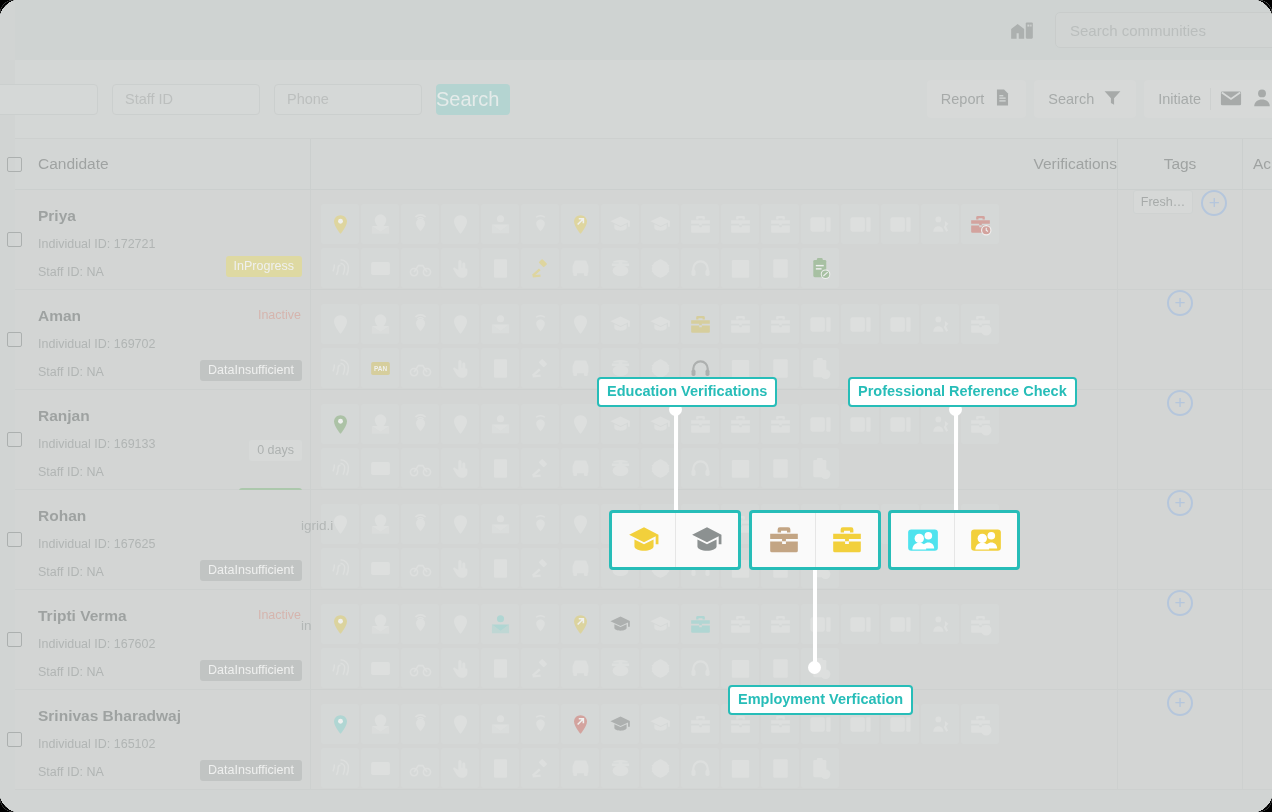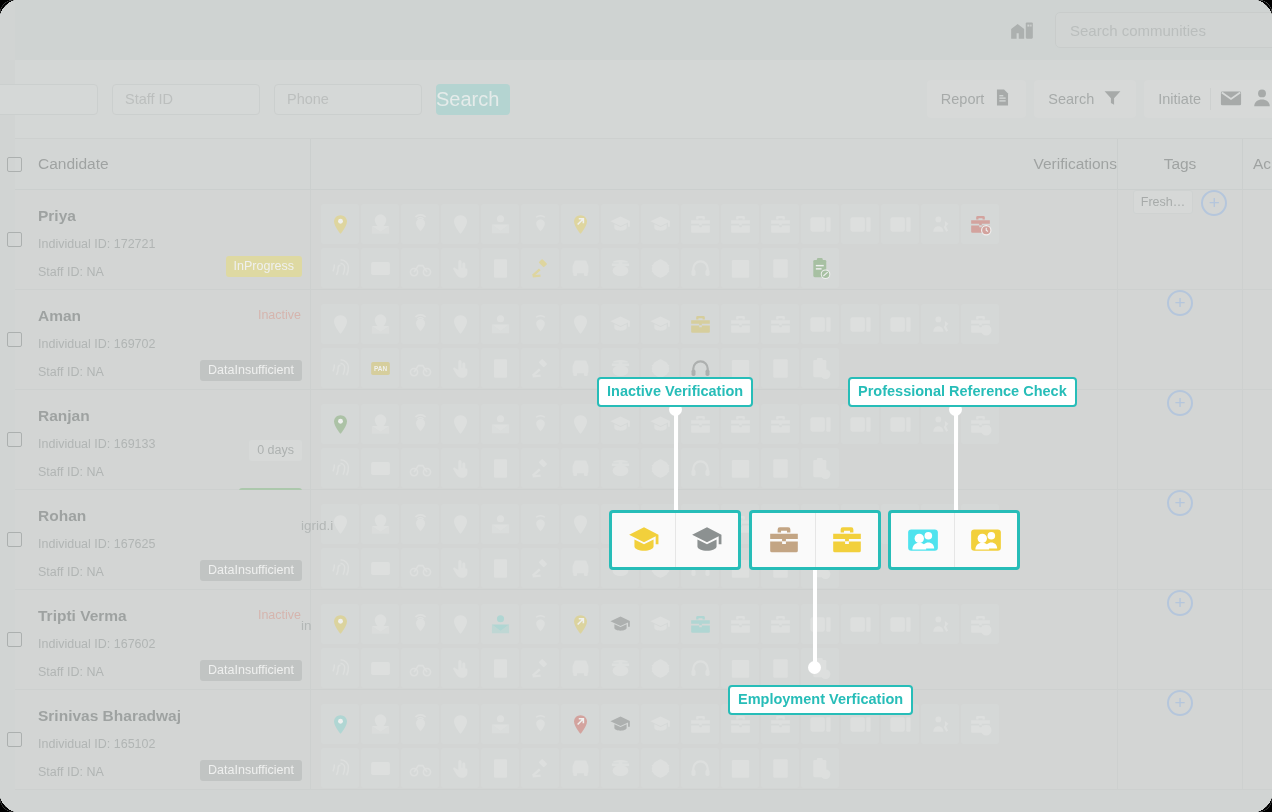--- a/index.html
+++ b/index.html
@@ -1680,21 +1680,21 @@
 
     <div class="leader" style="left:674px; top:408px; height:106px;"></div>
     <div class="leader-dot" style="left:669px; top:403px;"></div>
 
     <div class="leader" style="left:954px; top:408px; height:106px;"></div>
     <div class="leader-dot" style="left:949px; top:403px;"></div>
 
     <div class="leader" style="left:813px; top:566px; height:102px;"></div>
     <div class="leader-dot" style="left:808px; top:661px;"></div>
 
-    <div class="callout" style="left:597px; top:377px;">Inactive Verification</div>
+    <div class="callout" style="left:597px; top:377px;">Education Verifications</div>
     <div class="callout" style="left:728px; top:685px;">Employment Verfication</div>
     <div class="callout" style="left:848px; top:377px;">Professional Reference Check</div>
 
     <div class="hl-box" style="left:609px; top:510px; width:132px; height:60px;">
       <div class="hl-cell">
         <svg viewBox="0 0 32 32">
             <g fill="#f2d03c">
               <path d="M16 4 2 11l14 7 11-5.5V20h2.6v-9z"></path>
               <path d="M7 15.5V22c0 2.2 4 4 9 4s9-1.8 9-4v-6.5l-9 4.5z"></path>
             </g>

